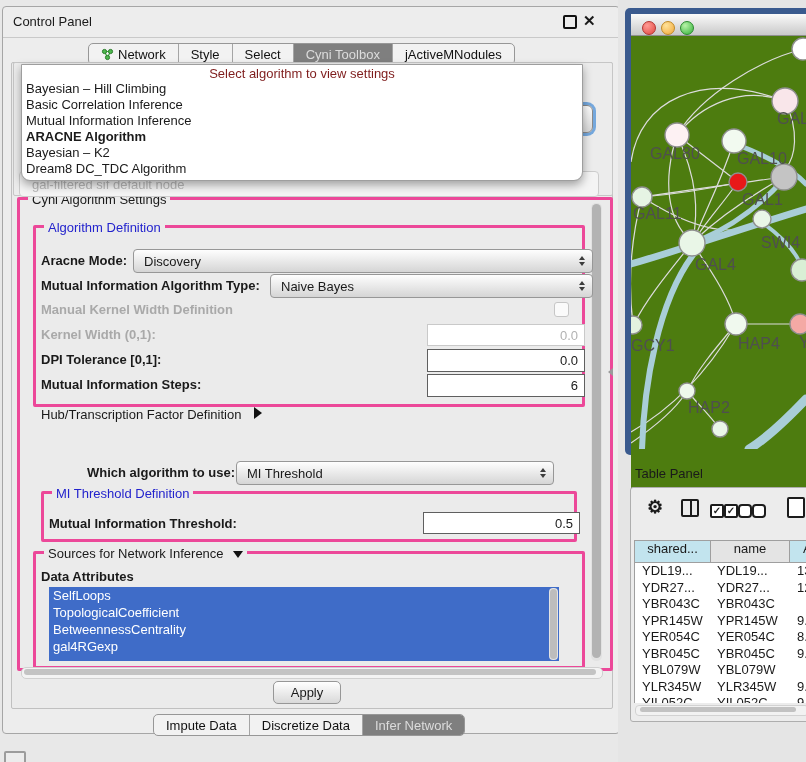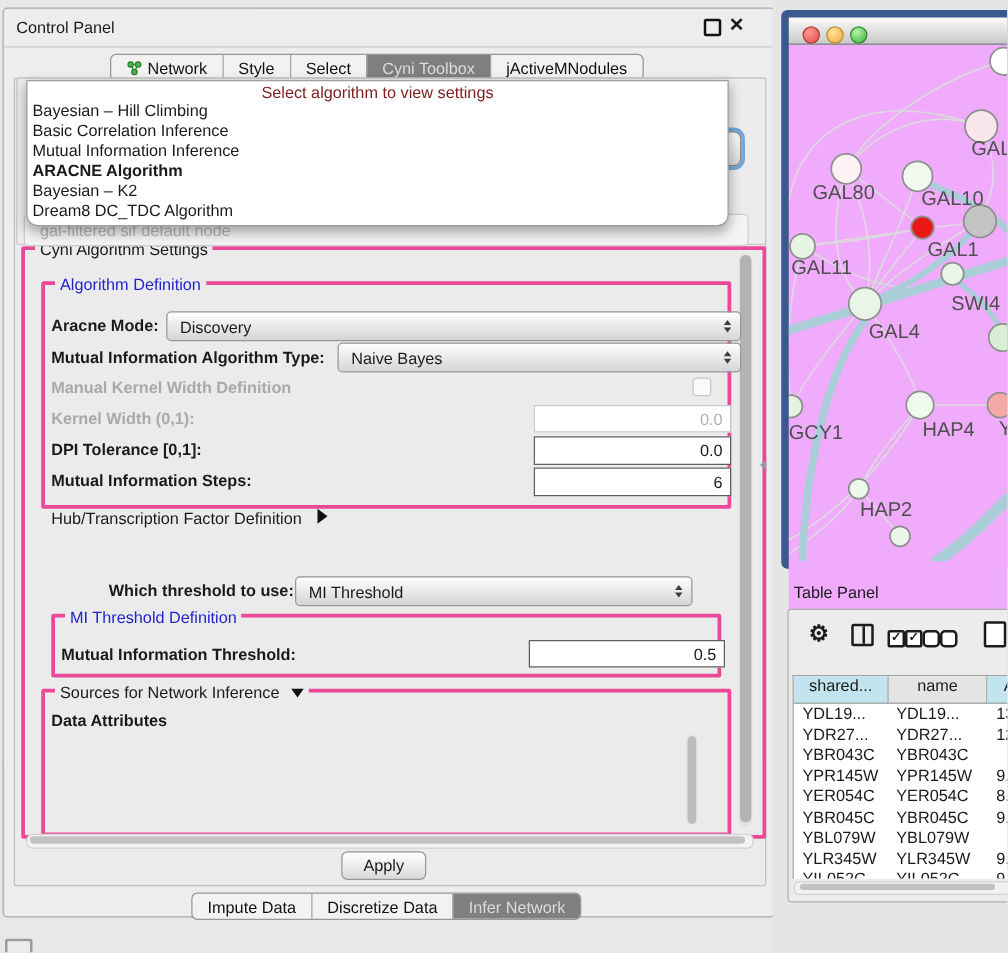--- a/index.html
+++ b/index.html
@@ -61,21 +61,21 @@
   #hscroll{left:18px;top:660px;width:580px;height:10px;background:#f3f3f3;border:1px solid #d0d0d0;border-radius:5px;}
   #hscroll .th{position:absolute;left:2px;top:1px;width:572px;height:6px;background:#c3c3c3;border-radius:3px;}
   
   #apply-btn{left:270px;top:674px;width:66px;height:21px;border:1px solid #979797;border-radius:5px;
              background:linear-gradient(#ffffff,#d9d9d9);display:flex;align-items:center;justify-content:center;}
   
   #right-bg{left:618px;top:0;width:188px;height:762px;background:#e5e5e5;}
   #netwin{left:625px;top:8px;width:181px;height:447px;background:#3a5a8e;border-radius:5px 0 0 5px;}
   #net-titlebar{left:6px;top:6px;width:175px;height:21px;background:linear-gradient(#fafafa,#c9c9c9);border-bottom:1px solid #8f8f8f;}
   .light{top:7px;width:12px;height:12px;border-radius:50%;}
-  #net-canvas{left:6px;top:28px;width:175px;height:516px;background:#f0abfc;overflow:hidden;}
+  #net-canvas{left:6px;top:28px;width:175px;height:516px;background:#4d7c0f;overflow:hidden;}
   
   #tp-title{left:635px;top:466px;}
   #tpanel{left:630px;top:487px;width:176px;height:233px;background:#ececec;border:1px solid #aeaeae;border-radius:3px 0 0 3px;overflow:hidden;}
   .ticon{position:absolute;top:13px;}
   .cbx{position:absolute;width:10px;height:10px;border:2px solid #1c1c1c;border-radius:2px;background:#fff;font-size:10px;line-height:10px;text-align:center;font-weight:bold;}
   #tbl{position:absolute;left:3px;top:52px;width:173px;height:162px;background:#fff;border-top:1px solid #9f9f9f;border-left:1px solid #9f9f9f;overflow:hidden;}
   .hc{position:absolute;top:0;height:21px;border-right:1px solid #9f9f9f;border-bottom:1px solid #9f9f9f;display:flex;align-items:flex-start;justify-content:center;overflow:hidden;}
   .rowwrap{position:absolute;left:0;top:22px;width:100%;height:140px;overflow:hidden;}
   .trow{height:16.5px;line-height:16.5px;white-space:nowrap;}
   .trow span{display:inline-block;overflow:hidden;vertical-align:top;}
@@ -181,21 +181,21 @@
     <span class="abs lbl b" style="left:38px;top:370px;">Mutual Information Steps:</span>
     <div class="abs fld lbl" style="left:424px;top:367px;width:144px;height:21px;">
       <span>6</span>
     </div>
 
     <span class="abs lbl" style="left:38px;top:400px;">
       <span>Hub/Transcription Factor Definition</span>
       <span class="tri-r" style="margin-left:9px;"></span>
     </span>
 
-    <span class="abs lbl b" style="left:84px;top:458px;">Which threshold to use:</span>
+    <span class="abs lbl b" style="left:84px;top:458px;">Which algorithm to use:</span>
     <div class="abs combo" style="left:233px;top:454px;width:299px;height:22px;">
       <span class="lbl">MI Threshold</span>
       <span class="spin">
           <i class="up"></i>
           <i class="dn"></i>
         </span>
     </div>
     <div class="abs grp" style="left:38px;top:484px;width:530px;height:45px;">
       <span class="gt blue lbl">MI Threshold Definition</span>
     </div>
@@ -204,20 +204,26 @@
       <span>0.5</span>
     </div>
 
     <div class="abs grp" style="left:30px;top:544px;width:546px;height:112px;">
       <span class="gt lbl">
         <span>Sources for Network Inference</span>
         <span class="tri-d" style="margin-left:6px;"></span>
       </span>
     </div>
     <span class="abs lbl b" style="left:38px;top:562px;">Data Attributes</span>
+    <div id="attr-list" class="abs">
+      <div class="li lbl">SelfLoops</div>
+      <div class="li lbl">TopologicalCoefficient</div>
+      <div class="li lbl">BetweennessCentrality</div>
+      <div class="li lbl">gal4RGexp</div>
+    </div>
     <div id="attr-scroll" class="abs">
         <div class="th"></div>
       </div>
 
     <div id="hscroll" class="abs">
         <div class="th"></div>
       </div>
 
     <div id="apply-btn" class="abs lbl">
       <span>Apply</span>

